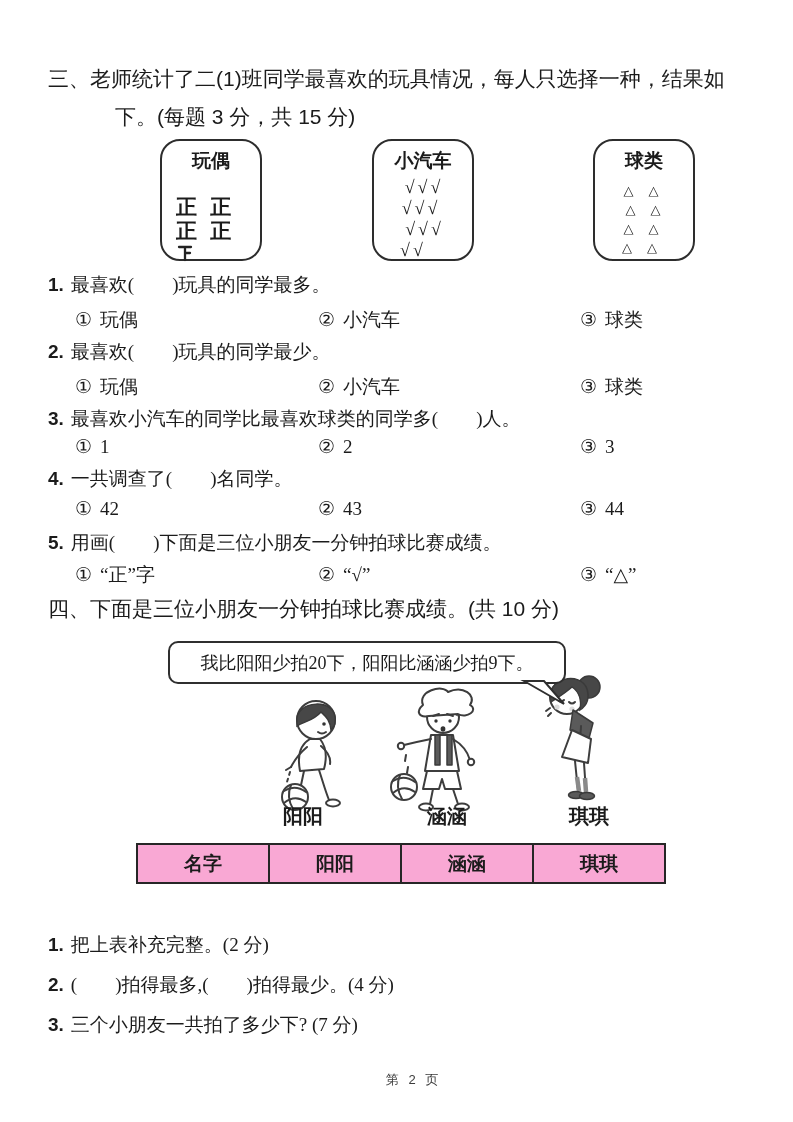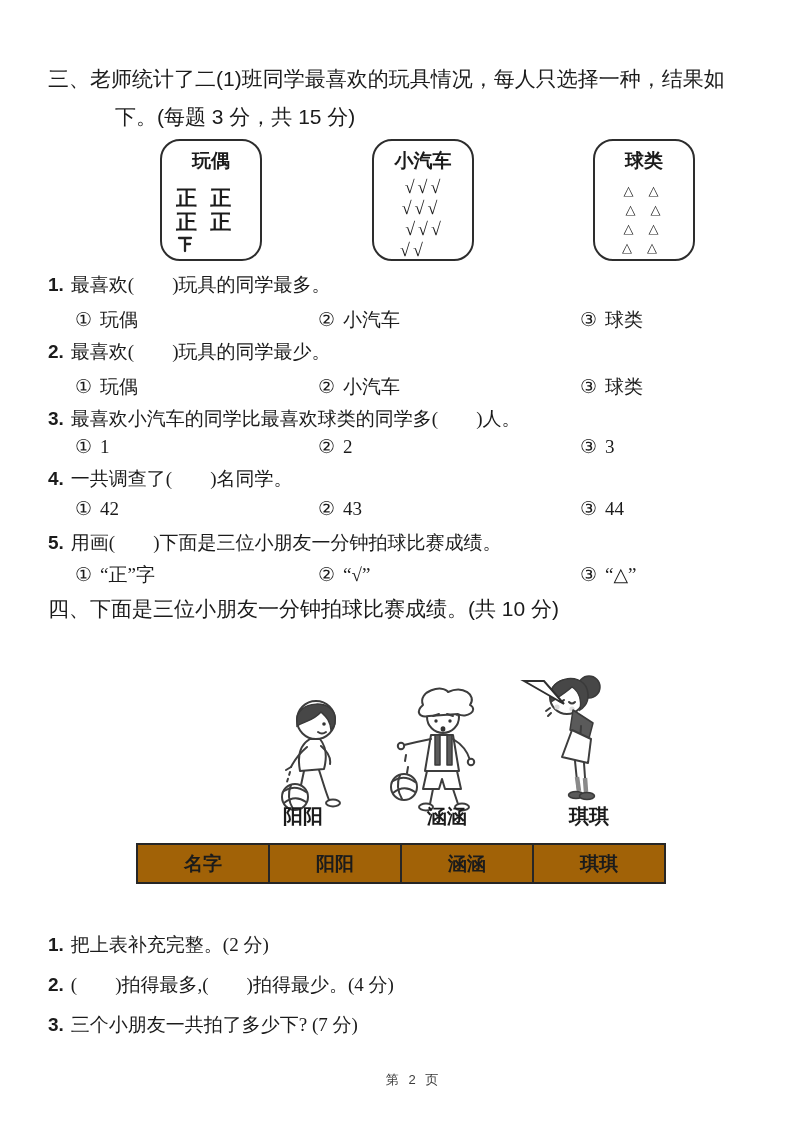--- a/index.html
+++ b/index.html
@@ -12,21 +12,21 @@
   #s3-head-1{top:66px;left:48px;}
   #s3-head-2{top:104px;left:115px;}
   #s4-head{top:596px;left:48px;}
 
   
   .tbox{position:absolute;top:139px;width:102px;height:122px;border:2.5px solid #2d2d2d;
         border-radius:20px;background:#fff;box-sizing:border-box;text-align:center;}
   #tbox-dolls{left:160px;} #tbox-cars{left:372px;} #tbox-balls{left:593px;}
   .tbox-title{font-family:"Liberation Sans",sans-serif;font-weight:700;font-size:19px;margin-top:7px;}
   .zheng-row{font-size:21px;font-weight:700;line-height:24px;letter-spacing:4px;text-align:left;padding-left:14px;}
-  #dolls-rows{margin-top:12px;}
+  #dolls-rows{margin-top:21px;}
   .partial-row{text-align:left;padding-left:15px;margin-top:1px;}
   .check-row{font-size:18px;font-weight:600;line-height:21px;letter-spacing:3px;}
   #cars-rows{margin-top:3px;}
   .cr1{margin-left:2px;} .cr2{margin-left:-4px;} .cr3{margin-left:3px;} .cr4{margin-left:-20px;}
   .tri-row{font-size:13px;line-height:19px;letter-spacing:6px;}
   #balls-rows{margin-top:7px;}
   .br2{margin-left:4px;} .br4{margin-left:-3px;}
 
   
   .qline{display:flex;font-size:19px;line-height:26px;}
@@ -53,21 +53,21 @@
   .kid-svg{position:absolute;}
   #kid-yang{top:690px;left:262px;}
   #kid-han{top:683px;left:385px;}
   #kid-qi{top:664px;left:528px;}
   .kidname{position:absolute;top:803px;transform:translateX(-50%);
            font-family:"Liberation Sans",sans-serif;font-weight:700;font-size:20px;}
   #name-yang{left:303px;} #name-han{left:447px;} #name-qi{left:589px;}
 
   
   #score-table{top:843px;left:136px;}
-  table.score{border-collapse:collapse;table-layout:fixed;width:530px;background:#a16207;}
+  table.score{border-collapse:collapse;table-layout:fixed;width:530px;background:#f9a8d4;}
   table.score td{border:2.5px solid #262626;height:35px;text-align:center;
                  font-size:19px;font-weight:700;font-family:"Liberation Sans",sans-serif;}
 
   #b1{top:932px;left:48px;} #b2{top:972px;left:48px;} #b3{top:1012px;left:48px;}
 
   #footer{top:1071px;left:17px;width:100%;text-align:center;font-size:13px;letter-spacing:3px;
           color:#3c3c3c;font-family:"Liberation Sans",sans-serif;}
 
   svg .ln{stroke:#3d3d3d;stroke-width:2;fill:none;stroke-linecap:round;stroke-linejoin:round;}
   svg .fw{fill:#ffffff;stroke:#3d3d3d;stroke-width:2;stroke-linejoin:round;}
@@ -205,20 +205,23 @@
         <span class="olabel">“√”</span>
       </span>
     <span class="opt">
         <span class="mark">③</span>
         <span class="olabel">“△”</span>
       </span>
   </div>
 
   <div class="abs sec-head" id="s4-head">四、下面是三位小朋友一分钟拍球比赛成绩。(共 10 分)</div>
 
+  <div class="abs" id="bubble">
+    <span>我比阳阳少拍20下，阳阳比涵涵少拍9下。</span>
+  </div>
   <svg class="abs" id="bubble-tail" width="60" height="28" viewBox="0 0 60 28">
     <path d="M6,1 L46,24 L26,1 Z" fill="#ffffff" stroke="#2f2f2f" stroke-width="2"></path>
   </svg>
 
   <svg class="kid-svg" id="kid-yang" width="110" height="125" viewBox="0 0 110 125">
     <circle class="fw" cx="54" cy="30" r="19"></circle>
     <path class="hair" d="M35,33 C31,9 77,7 73,32 C73,36 71,38 69,40 C68,29 63,26 59,22 C51,31 43,31 35,36 Z"></path>
     <circle cx="62" cy="34" r="1.8" fill="#333"></circle>
     <path class="ln" d="M56,42 q4,3 8,0"></path>
     <path class="fw" d="M48,49 C39,54 35,65 38,81 L62,79 C66,64 62,54 58,49 Z"></path>

